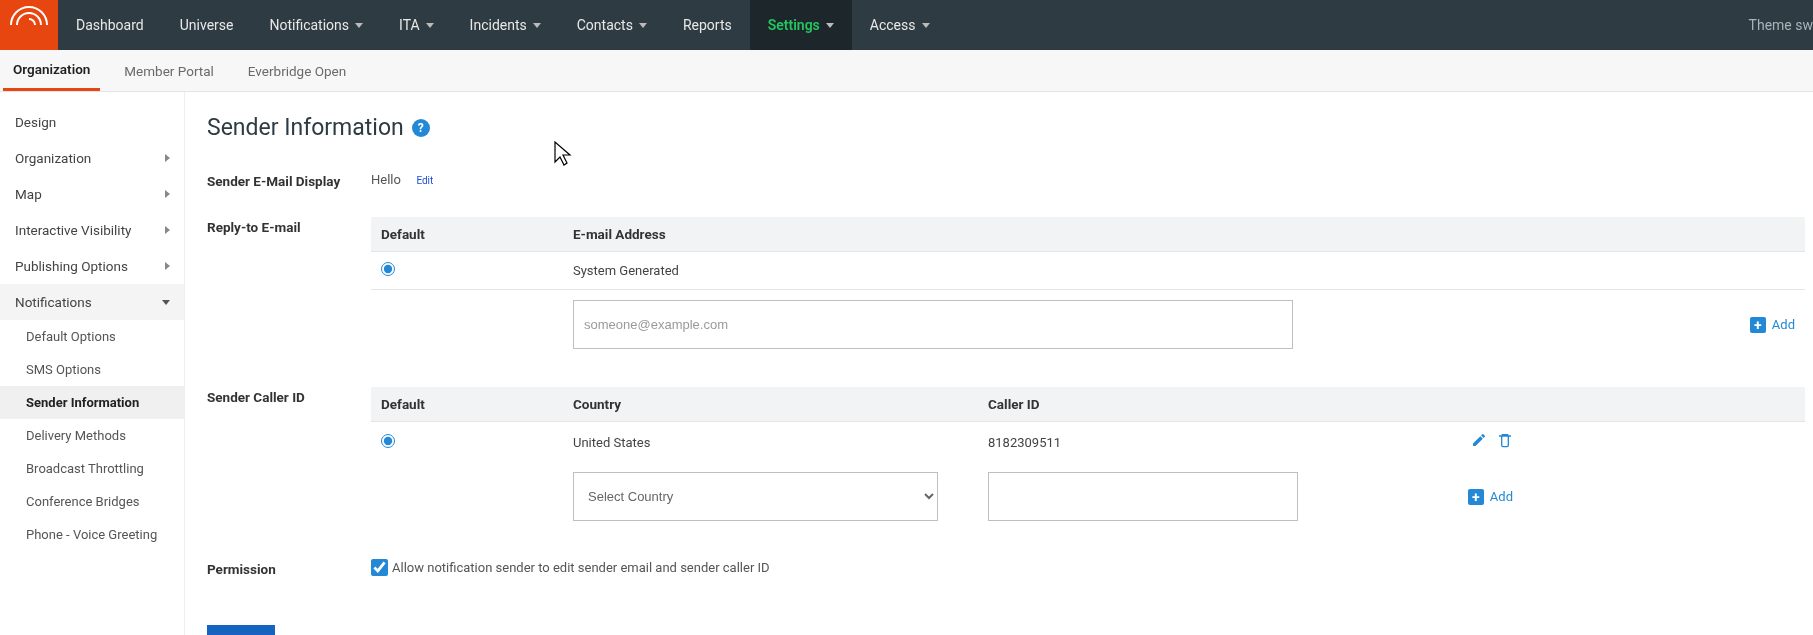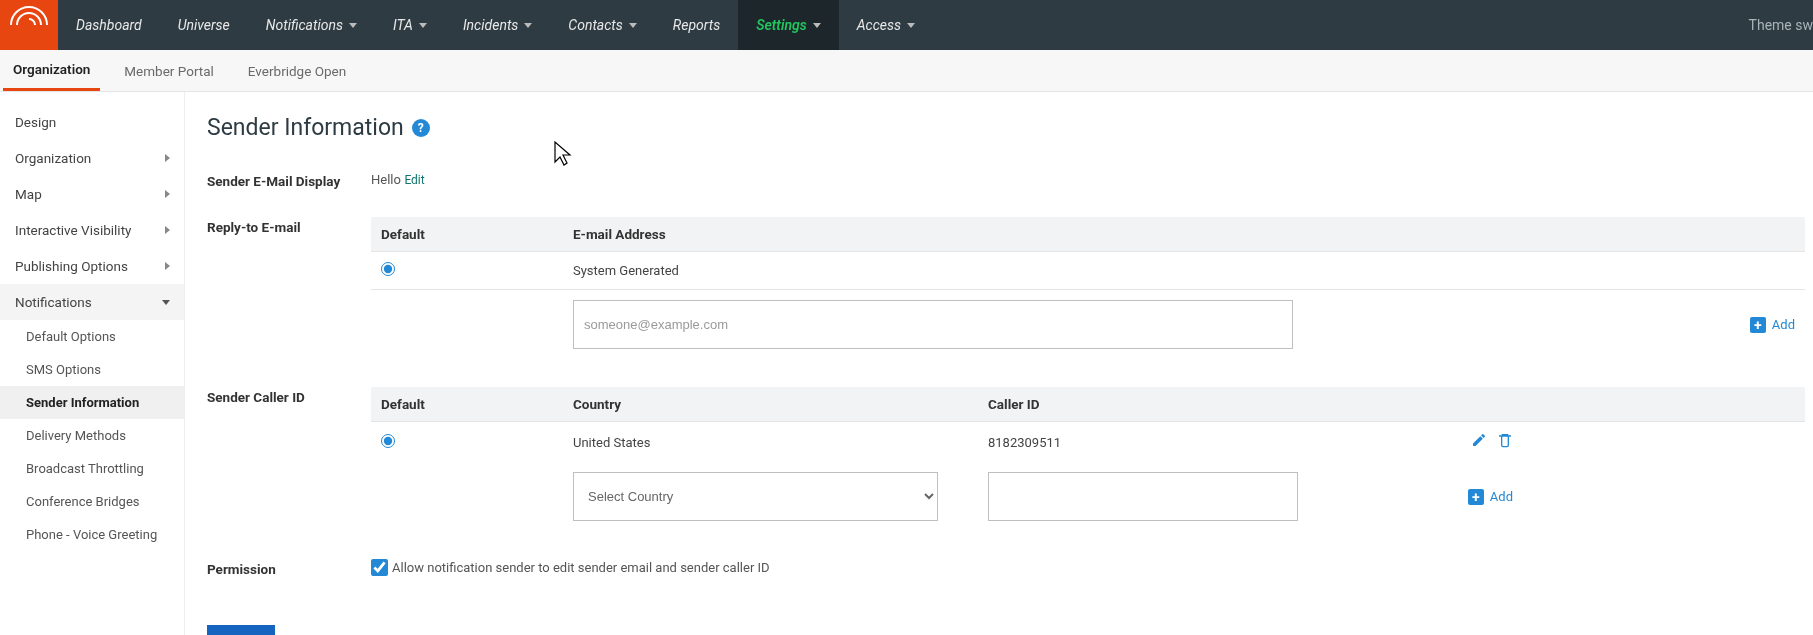--- a/index.html
+++ b/index.html
@@ -25,21 +25,20 @@
     background: #e84610;
     display: flex;
     align-items: center;
     justify-content: center;
     flex-shrink: 0;
   }
   .logo-box svg { width: 40px; height: 40px; }
   .topnav-items {
     display: flex;
     align-items: stretch;
-    font-style: italic;
   }
   .topnav-item {
     display: flex;
     align-items: center;
     padding: 0 18px;
     color: #e8e8e8;
     font-size: 14px;
     cursor: pointer;
     gap: 6px;
   }
@@ -170,21 +169,21 @@
     font-size: 13.5px;
     font-weight: 700;
     color: #333;
     padding-top: 2px;
     flex-shrink: 0;
   }
   .form-val {
     flex: 1;
   }
   .email-display { color: #555; font-size: 13px; }
-  .edit-link { color: #0f766e; font-size: 12px; cursor: pointer; }
+  .edit-link { color: #1d4ed8; margin-left: 12px; font-size: 10px; cursor: pointer; }
 
   .table-area {
     flex: 1;
     padding-right: 8px;
   }
   .tbl-head {
     background: #f2f3f4;
     display: flex;
     align-items: center;
     padding: 9px 10px;

